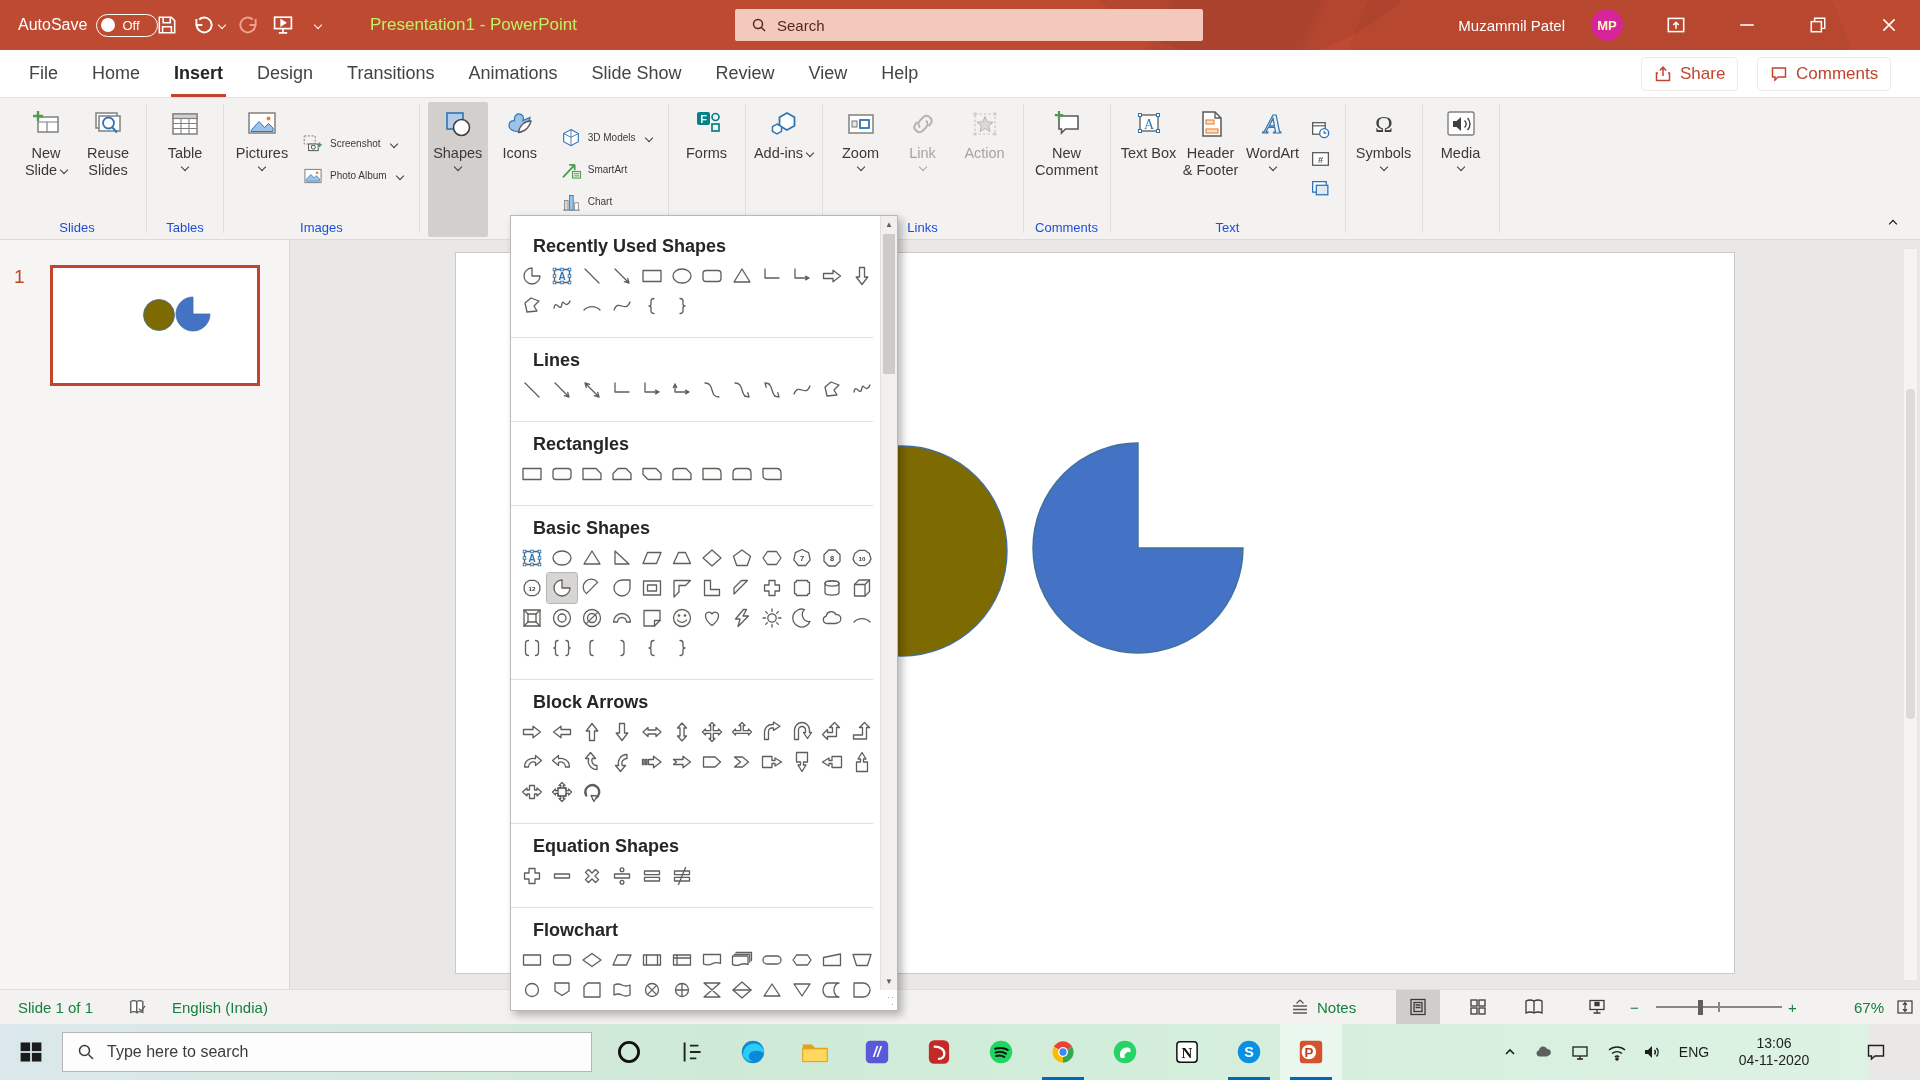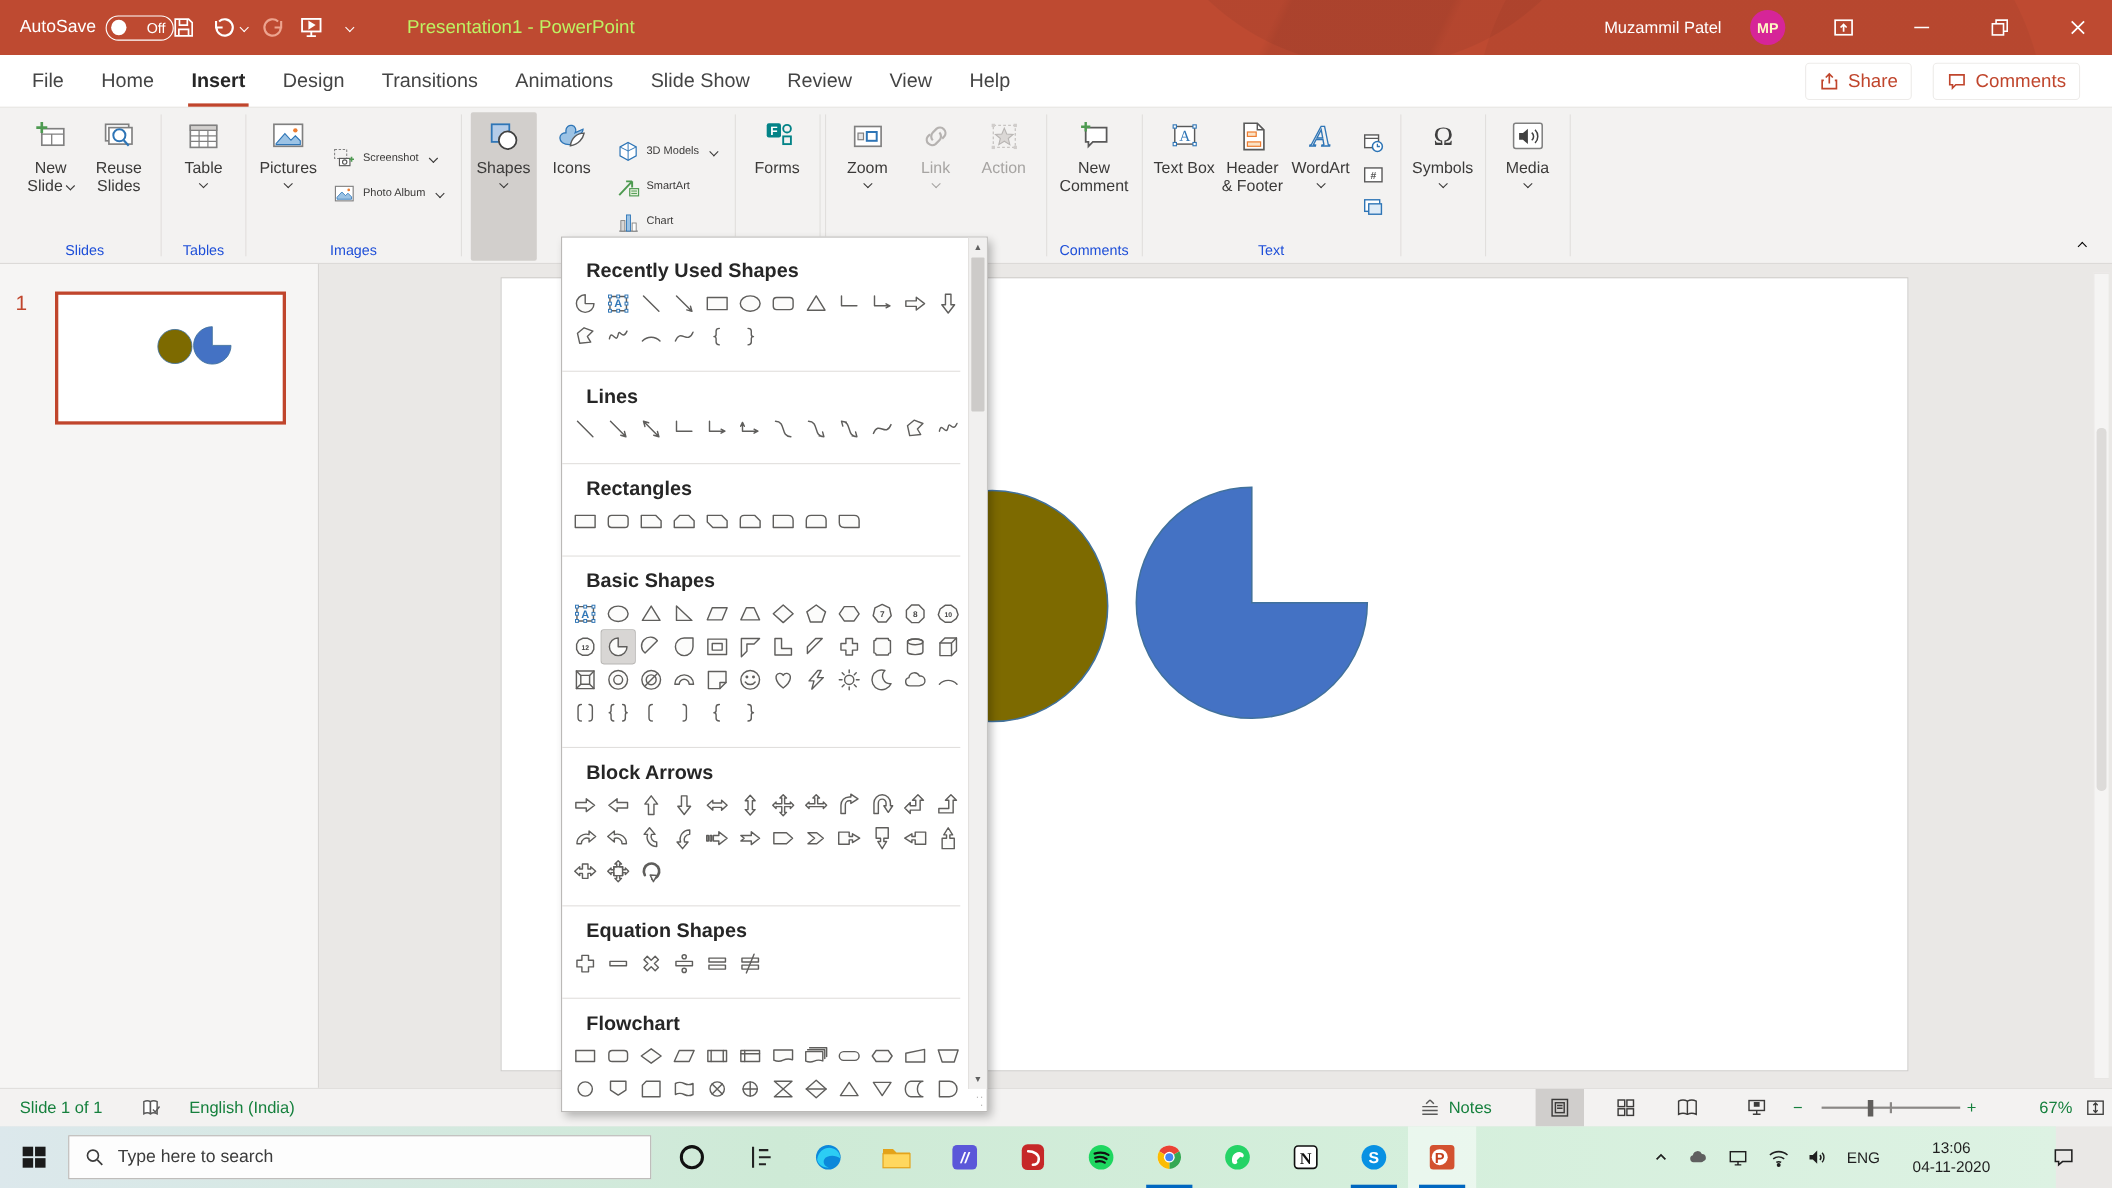--- a/index.html
+++ b/index.html
@@ -9,21 +9,21 @@
   
   #titlebar { position:absolute; left:0; top:0; width:1920px; height:50px; background:#BE4A31; color:#fff; }
   #titlebar::before { content:""; position:absolute; inset:0;
      background:
        radial-gradient(circle at 1250px -160px, rgba(0,0,0,0.05) 0 220px, transparent 221px),
        radial-gradient(circle at 1600px 120px, rgba(0,0,0,0.04) 0 260px, transparent 261px),
        linear-gradient(115deg, transparent 60%, rgba(0,0,0,0.05) 60.5% 68%, transparent 68.5%);
   }
   .tb-item { position:absolute; top:0; height:50px; display:flex; align-items:center; color:#fff; }
   #autosave { left:18px; gap:9px; font-size:16px; }
-  #autosave-pill { width:62px; height:23px; border:1.5px solid #fff; border-radius:12px; display:flex; align-items:center; gap:18px; padding-left:4px; font-size:13px; }
+  #autosave-pill { width:62px; height:23px; border:1.5px solid #fff; border-radius:12px; display:flex; align-items:center; gap:7px; padding-left:4px; font-size:13px; }
   #autosave-dot { width:14px; height:14px; background:#fff; border-radius:50%; }
   .qat-btn { position:absolute; top:0; height:50px; width:34px; display:flex; align-items:center; justify-content:center; }
   #title-text { position:absolute; left:370px; top:0; height:50px; display:flex; align-items:center; font-size:17px; color:#bef264; }
   #tb-search { position:absolute; left:735px; top:9px; width:468px; height:32px; background:#F2C9BA; border-radius:2px; display:flex; align-items:center; padding-left:16px; gap:10px; color:#53291d; font-size:15px; }
   #account-name { position:absolute; right:355px; top:0; height:50px; display:flex; align-items:center; font-size:15px; }
   #avatar { position:absolute; left:1591px; top:9px; width:32px; height:32px; border-radius:50%; background:#D62598; color:#fef9c3; font-size:13px; display:flex; align-items:center; justify-content:center; font-weight:bold; }
   .winbtn { position:absolute; top:0; width:46px; height:50px; display:flex; align-items:center; justify-content:center; }
 
   
   #tabrow { position:absolute; left:0; top:50px; width:1920px; height:48px; background:#fff; display:flex; align-items:stretch; border-bottom:1px solid #E3E1DF; }
@@ -147,20 +147,29 @@
             <rect x="3" y="3.5" width="14" height="9.5"></rect>
             <path d="M8.5 6 12 8.2 8.5 10.4 Z" fill="#fff"></path>
             <path d="M10 13 V16.5 M6.5 16.5 H13.5"></path>
           </g>
         </svg>
     </div>
     <div class="qat-btn" style="left:306px;width:20px">
         <span class="chev" style="border-color:#fff"></span>
       </div>
     <div id="title-text">Presentation1 - PowerPoint</div>
+    <div id="tb-search">
+      <svg width="16" height="16" viewBox="0 0 16 16">
+          <g fill="none" stroke="#53291d" stroke-width="1.5">
+            <circle cx="7" cy="7" r="4.5"></circle>
+            <path d="M10.5 10.5 L14 14"></path>
+          </g>
+        </svg>
+      <span>Search</span>
+    </div>
     <div id="account-name">Muzammil Patel</div>
     <div id="avatar">MP</div>
     <div class="winbtn" style="left:1653px">
       <svg width="22" height="22" viewBox="0 0 20 20">
           <g fill="none" stroke="#fff" stroke-width="1.4">
             <rect x="3" y="4" width="14" height="12"></rect>
             <path d="M10 13.5 V8 M7.5 10 10 7.5 12.5 10"></path>
           </g>
         </svg>
     </div>
@@ -369,20 +378,33 @@
                 <text x="12.5" y="14.5" font-size="11" font-weight="bold" fill="#fff" text-anchor="middle" font-family="Liberation Sans, sans-serif">F</text>
                 <circle cx="24.5" cy="9" r="3.5" fill="none" stroke="#038387" stroke-width="1.7"></circle>
                 <rect x="21" y="16" width="7" height="7" fill="none" stroke="#038387" stroke-width="1.7"></rect>
               </g>
             </svg>
           <span class="blabel"><span>Forms</span></span>
         </div>
       </div>
     </div>
     <div class="rsep"></div>
+    <div class="rgroup">
+      <div class="rrow">
+        <div class="bigbtn">
+          <svg width="34" height="32" viewBox="0 0 32 32">
+              <g fill="none" stroke="#2E75B6" stroke-width="1.8">
+                <path d="M19 5 26.5 9.3 V17.7 L19 22 11.5 17.7 V9.3 Z" fill="#fff"></path>
+                <path d="M9 16 13.5 18.6 V23.4 L9 26 4.5 23.4 V18.6 Z" fill="#fff" stroke-width="1.5"></path>
+              </g>
+            </svg>
+          <span class="blabel"><span>Add-ins</span><span class="chev"></span></span>
+        </div>
+      </div>
+    </div>
     <div class="rsep"></div>
     <div class="rgroup">
       <div class="rrow">
         <div class="bigbtn">
           <svg width="34" height="32" viewBox="0 0 32 32">
               <g>
                 <rect x="4" y="7" width="24" height="18" fill="#fff" stroke="#808080" stroke-width="1.5"></rect>
                 <rect x="15" y="12" width="9" height="8" fill="#fff" stroke="#2E75B6" stroke-width="1.8"></rect>
                 <rect x="7" y="13" width="5" height="6" fill="#E7E6E6" stroke="#808080" stroke-width="1.1"></rect>
               </g>

